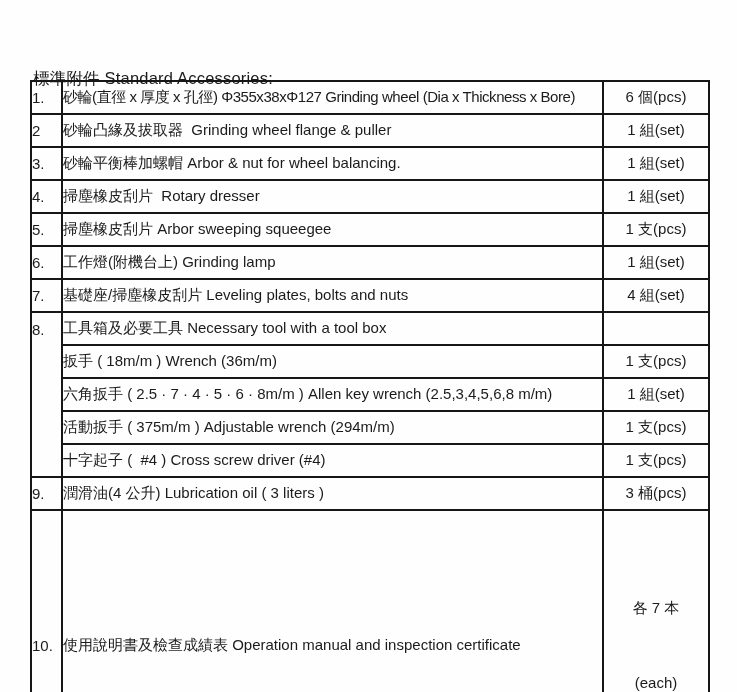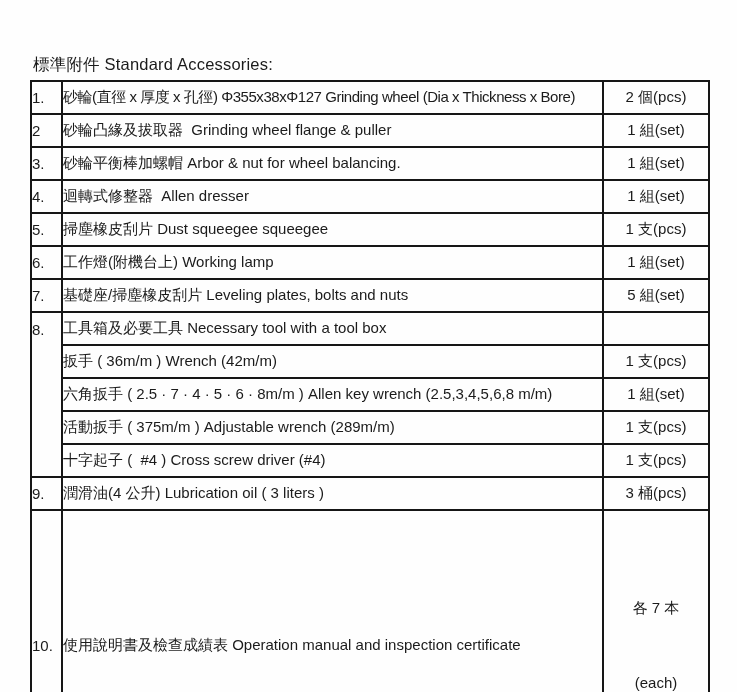--- a/index.html
+++ b/index.html
@@ -11,21 +11,21 @@
     position: relative;
     width: 737px;
     height: 692px;
     background: #fefefe;
     font-family: "Liberation Sans", "DejaVu Sans", sans-serif;
     color: #1b1b1b;
   }
   .title {
     position: absolute;
     left: 33px;
-    top: 54px;
+    top: 68px;
     font-size: 16.5px;
     letter-spacing: 0.2px;
     white-space: pre;
   }
   table.acc {
     position: absolute;
     left: 30px;
     top: 80px;
     width: 678px;
     border-collapse: collapse;
@@ -57,67 +57,67 @@
   <table class="acc">
     <colgroup>
       <col style="width:31px">
       <col style="width:541px">
       <col style="width:106px">
     </colgroup>
     <tbody>
       <tr>
         <td class="num">1.</td>
         <td class="desc condensed">砂輪(直徑 x 厚度 x 孔徑) Φ355x38xΦ127 Grinding wheel (Dia x Thickness x Bore)</td>
-        <td class="qty">2 個(pcs)</td>
+        <td class="qty">6 個(pcs)</td>
       </tr>
       <tr>
         <td class="num">2</td>
         <td class="desc">砂輪凸緣及拔取器  Grinding wheel flange &amp; puller</td>
         <td class="qty">1 組(set)</td>
       </tr>
       <tr>
         <td class="num">3.</td>
         <td class="desc">砂輪平衡棒加螺帽 Arbor &amp; nut for wheel balancing.</td>
         <td class="qty">1 組(set)</td>
       </tr>
       <tr>
         <td class="num">4.</td>
-        <td class="desc">迴轉式修整器  Allen dresser</td>
+        <td class="desc">掃塵橡皮刮片  Rotary dresser</td>
         <td class="qty">1 組(set)</td>
       </tr>
       <tr>
         <td class="num">5.</td>
-        <td class="desc">掃塵橡皮刮片 Dust squeegee squeegee</td>
+        <td class="desc">掃塵橡皮刮片 Arbor sweeping squeegee</td>
         <td class="qty">1 支(pcs)</td>
       </tr>
       <tr>
         <td class="num">6.</td>
-        <td class="desc">工作燈(附機台上) Working lamp</td>
+        <td class="desc">工作燈(附機台上) Grinding lamp</td>
         <td class="qty">1 組(set)</td>
       </tr>
       <tr>
         <td class="num">7.</td>
         <td class="desc">基礎座/掃塵橡皮刮片 Leveling plates, bolts and nuts</td>
-        <td class="qty">5 組(set)</td>
+        <td class="qty">4 組(set)</td>
       </tr>
       <tr>
         <td class="num" rowspan="5" style="vertical-align:top; padding-top:8px;">8.</td>
         <td class="desc">工具箱及必要工具 Necessary tool with a tool box</td>
         <td class="qty"></td>
       </tr>
       <tr>
-        <td class="desc">扳手 ( 36m/m ) Wrench (42m/m)</td>
+        <td class="desc">扳手 ( 18m/m ) Wrench (36m/m)</td>
         <td class="qty">1 支(pcs)</td>
       </tr>
       <tr>
         <td class="desc">六角扳手 ( 2.5 · 7 · 4 · 5 · 6 · 8m/m ) Allen key wrench (2.5,3,4,5,6,8 m/m)</td>
         <td class="qty">1 組(set)</td>
       </tr>
       <tr>
-        <td class="desc">活動扳手 ( 375m/m ) Adjustable wrench (289m/m)</td>
+        <td class="desc">活動扳手 ( 375m/m ) Adjustable wrench (294m/m)</td>
         <td class="qty">1 支(pcs)</td>
       </tr>
       <tr>
         <td class="desc">十字起子 (  #4 ) Cross screw driver (#4)</td>
         <td class="qty">1 支(pcs)</td>
       </tr>
       <tr>
         <td class="num">9.</td>
         <td class="desc">潤滑油(4 公升) Lubrication oil ( 3 liters )</td>
         <td class="qty">3 桶(pcs)</td>

